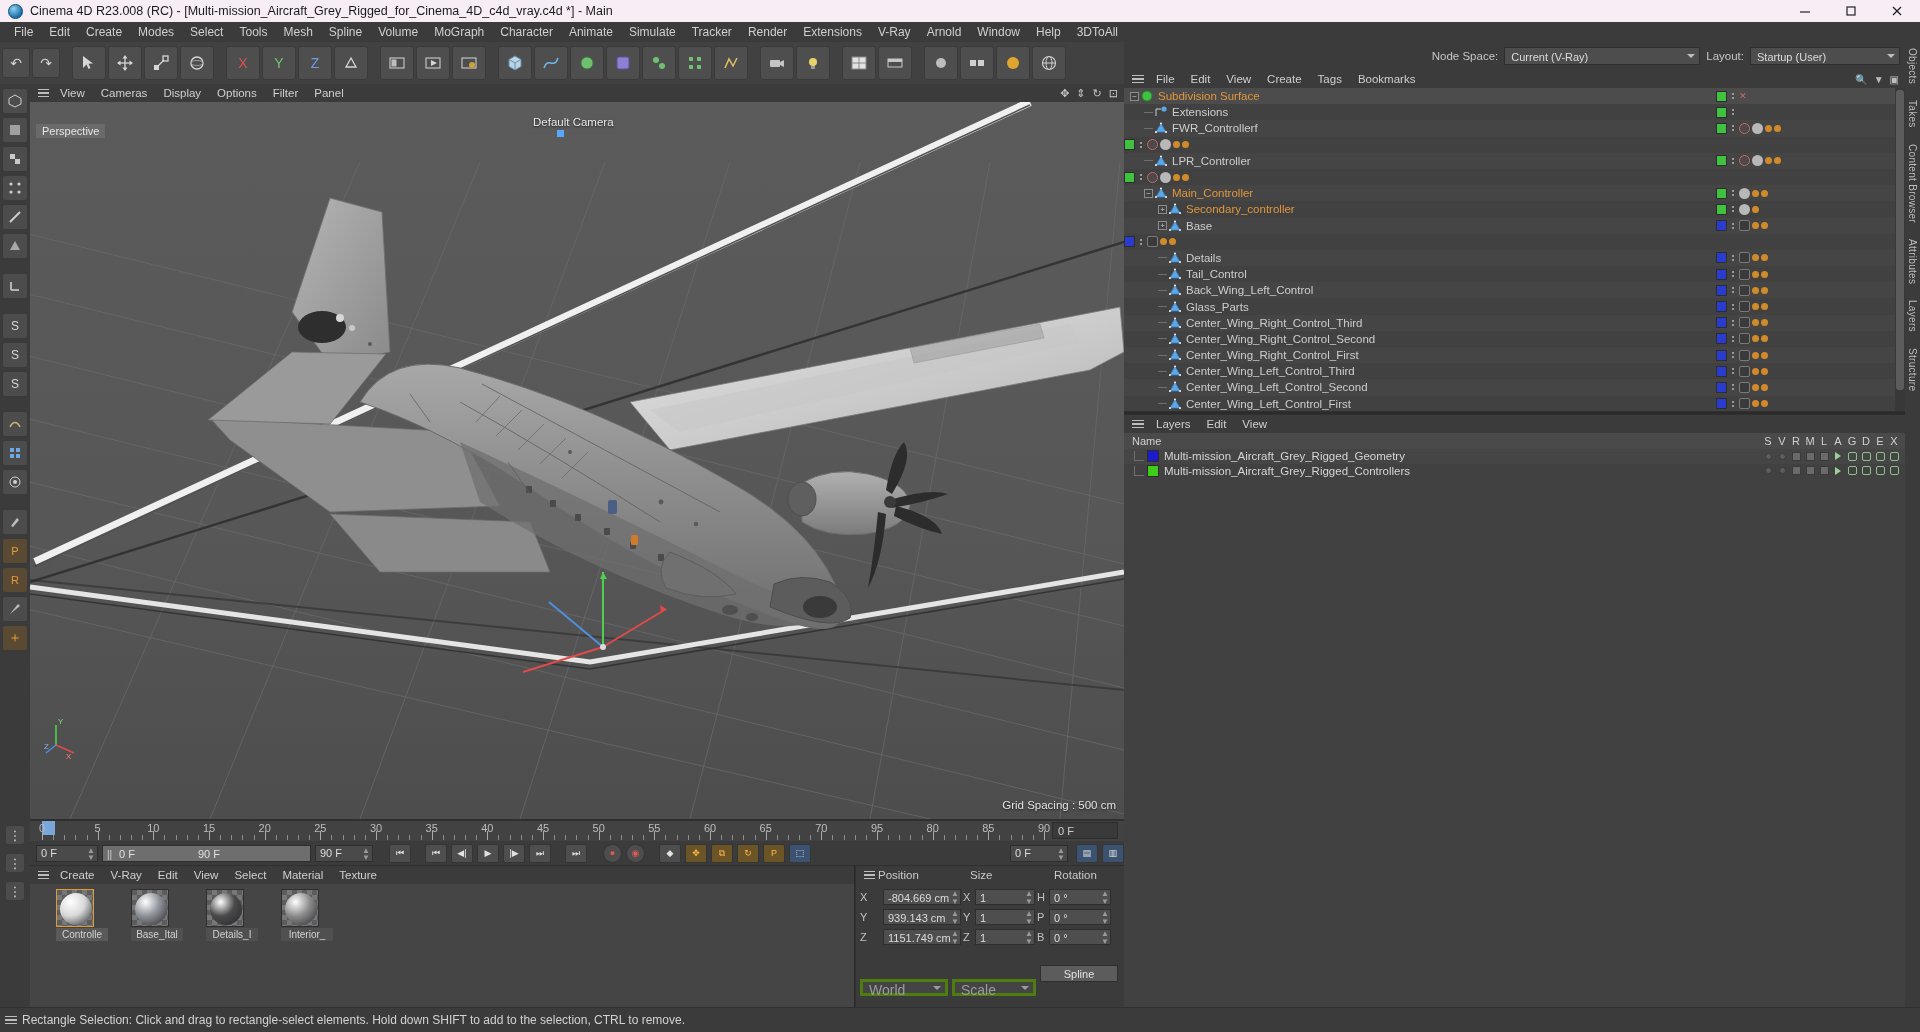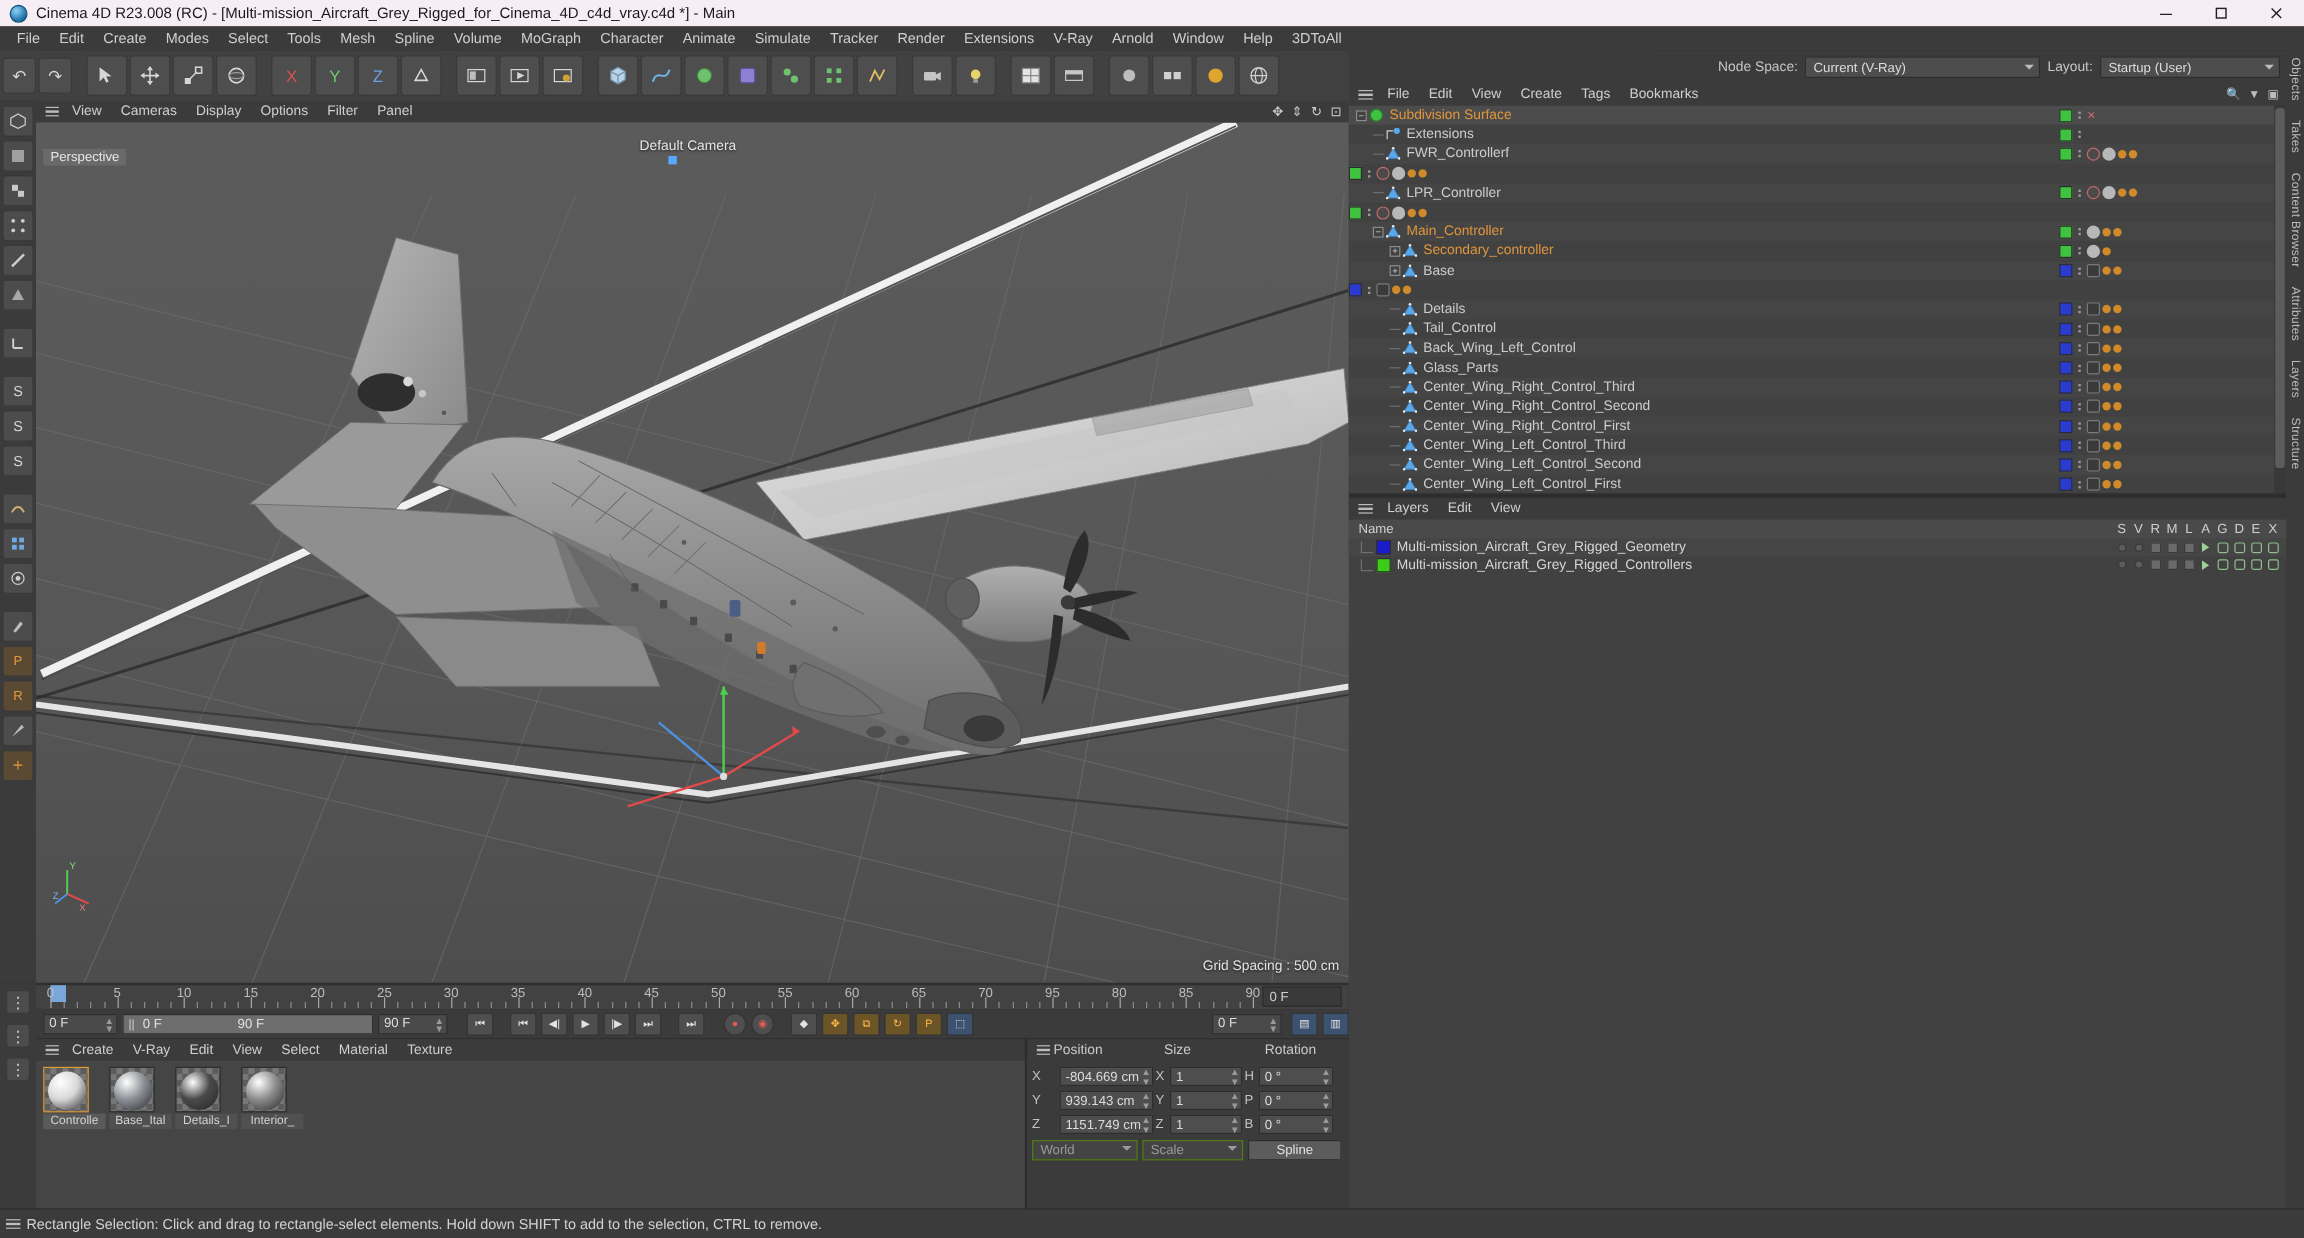--- a/index.html
+++ b/index.html
@@ -120,21 +120,21 @@
   .pbtn.blue { background:#3b5370; }
 
   
   .matman {
     position:absolute; left:30px; top:865px; width:824px; height:142px;
     background:#3b3b3b; border-top:1px solid #2f2f2f;
   }
   .mm-menubar { height:18px; display:flex; align-items:center; padding-left:4px; background:#3b3b3b; }
   .mm-body { position:absolute; left:0; top:18px; right:0; bottom:0; background:#454545;
     display:flex; gap:3px; padding:5px 0 0 6px; align-items:flex-start; }
-  .mat-item { width:52px; }
+  .mat-item { width:52px;margin-left:20px; }
   .mat-sphere { width:38px; height:38px; border:1px solid #2e2e2e; position:relative; overflow:hidden;
     background:
      repeating-conic-gradient(#777 0 25%, #5c5c5c 0 50%) 0 0/10px 10px; }
   .mat-item.selected .mat-sphere { border:1px solid #e09a36; }
   .mat-sphere .ball { position:absolute; left:3px; top:3px; width:32px; height:32px; border-radius:50%; }
   .mat-name { font-size:10px; color:#d2d2d2; text-align:center; background:#505050;
      margin-top:1px; overflow:hidden; white-space:nowrap; height:13px; line-height:13px; }
   .mat-item.selected .mat-name { background:#5a5a5a; }
 
   
@@ -147,22 +147,22 @@
   .co-grid { position:absolute; left:0; top:18px; right:0; bottom:0; padding:4px 4px 0 4px; }
   .co-row { display:flex; align-items:center; height:18px; margin-bottom:2px; gap:2px; }
   .co-lbl { width:10px; font-size:11px; color:#c2c2c2; text-align:left; }
   .co-in { height:16px; background:#4e4e4e; border:1px solid #2e2e2e; color:#dcdcdc;
     font-size:11px; line-height:16px; padding-left:4px; position:relative; }
   .co-in.w1 { width:78px;margin-left:11px; }
   .co-in.w2 { width:60px; }
   .co-in.w3 { width:62px; }
   .co-in .sp { position:absolute; right:1px; top:0; color:#9a9a9a; font-size:8px; line-height:8px;}
   .co-btm { display:flex; gap:4px; align-items:center; margin-top:4px; }
-  .co-sel { height:17px; background:#444; border:1px solid #4d7c0f; color:#9b9b9b; font-size:11px;
-     line-height:17px; padding-left:6px; position:relative; }
+  .co-sel { height:17px; background:#444; border:3px solid #4d7c0f; color:#9b9b9b; font-size:14px;
+     line-height:17px; padding-left:6px; position:relative;margin-top:29px; }
   .co-sel.a { width:88px; } .co-sel.b { width:84px; }
   .co-sel .car { position:absolute; right:4px; top:4px; border-left:4px solid transparent;
      border-right:4px solid transparent; border-top:4px solid #9b9b9b; }
   .co-apply { width:78px; height:17px; background:#5c5c5c; border:1px solid #2e2e2e; color:#e2e2e2;
      font-size:11px; line-height:17px; text-align:center; }
 
   
   .rtop { position:absolute; left:1124px; top:42px; width:796px; height:28px; background:#3b3b3b;
      display:flex; align-items:center; gap:6px; padding-left:8px; }
   .rtop label { font-size:11.5px; color:#c6c6c6; }

